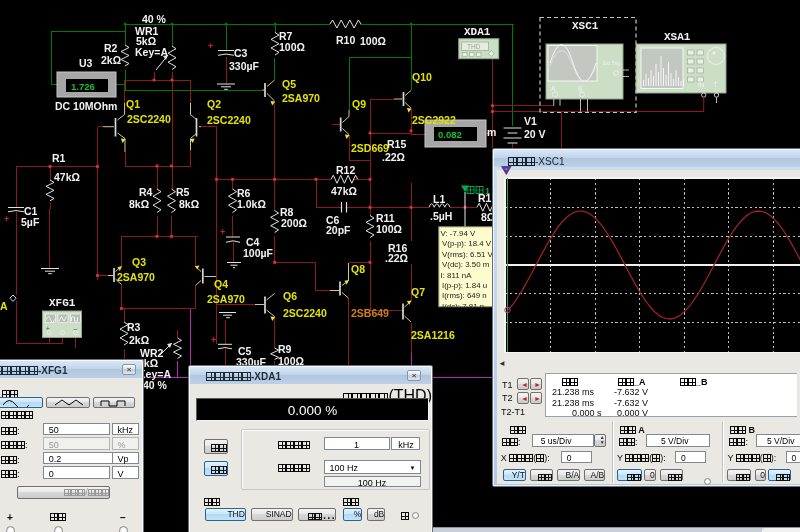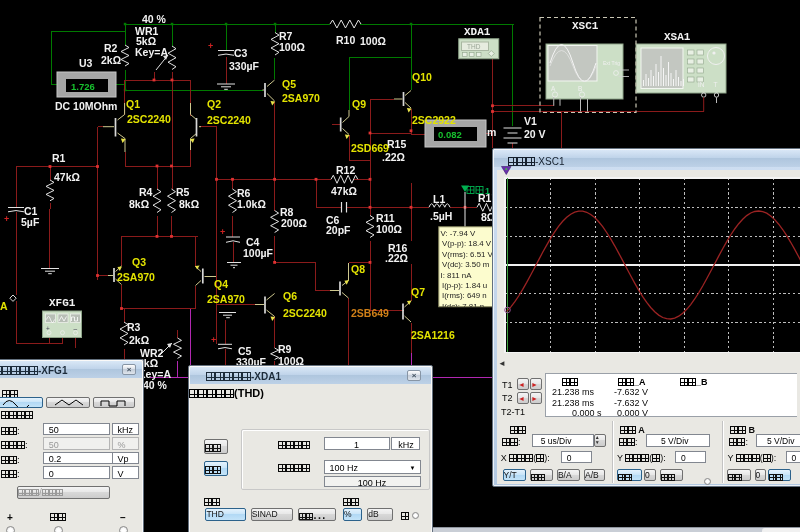--- a/index.html
+++ b/index.html
@@ -6,21 +6,21 @@
 body,div,span{font-family:"Liberation Sans",sans-serif}
 .abs{position:absolute}
 .win{position:absolute;border:1px solid #63707e;border-radius:2px;background:#e9e8e3;box-shadow:inset 0 0 0 1px rgba(255,255,255,.75)}
 .tbar{position:absolute;left:1px;right:1px;top:1px;height:17px;background:linear-gradient(#d9e7f6 0%,#c0d4ea 45%,#afc6de 50%,#bdd1e7 100%);border-radius:2px 2px 0 0;color:#1c2b3a;font-size:10px;font-weight:bold}
 .tt{position:absolute;top:4px;white-space:nowrap}
 .xbtn{position:absolute;width:14px;height:11px;background:linear-gradient(#fdfdfd,#d7dde6 50%,#c4cdd9 50%,#dfe5ec);border:1px solid #8795a5;border-radius:2px;color:#41505f;font-size:8px;font-weight:bold;text-align:center;line-height:9px}
 .cj{display:inline-block;position:relative;border:1px solid currentColor;vertical-align:-1px}
 .cj:before{content:"";position:absolute;left:0;right:0;top:50%;border-top:1px solid currentColor}
 .cj:after{content:"";position:absolute;top:0;bottom:0;left:50%;border-left:1px solid currentColor}
 .c8{width:8px;height:8px}.c7{width:7px;height:7px}.c9{width:9px;height:9px}
-.btn{position:absolute;background:linear-gradient(#f4f4f4,#e6e6e6 50%,#d8d8d8 50%,#ccc);border:1px solid #707070;border-radius:2px;color:#111;text-align:left}
+.btn{position:absolute;background:linear-gradient(#f4f4f4,#e6e6e6 50%,#d8d8d8 50%,#ccc);border:1px solid #707070;border-radius:2px;color:#111;text-align:right}
 .btn.sel{background:linear-gradient(#e4f2fd,#c7e4f8 50%,#b2d9f5 50%,#c3e3f8);border-color:#2c628b}
 .inp{position:absolute;background:#fff;border:1px solid #828790;color:#000}
 .lbl{position:absolute;color:#0a0a0a;white-space:nowrap;font-size:9px;line-height:10px}
 .blk{position:absolute;background:#000;border-top:1px solid #5a5a5a;border-left:1px solid #5a5a5a;border-right:1px solid #f6f6f6;border-bottom:1px solid #f6f6f6;color:#fff}
 .grp{position:absolute;border:1px solid #c8c8c8;border-radius:2px;box-shadow:inset 1px 1px 0 #fff}
 .rad{display:inline-block;width:7px;height:7px;border:1px solid #8a8a8a;border-radius:50%;background:radial-gradient(#fff 35%,#d8d8d8)}
 </style></head>
 <body>
 <svg class="abs" style="left:0;top:0" width="800" height="532">
 
@@ -393,37 +393,38 @@
 <div class="btn" style="left:234.4px;top:319.9px;width:23.3px;height:12.6px;line-height:10px"><span class="cj c7"></span><span class="cj c7"></span></div>
 <div class="btn" style="left:261.5px;top:319.9px;width:11.6px;height:12.6px;font-size:8.5px;line-height:11px">0</div>
 <div class="btn sel" style="left:275.1px;top:319.9px;width:23.2px;height:12.6px;line-height:10px"><span class="cj c7"></span><span class="cj c7"></span></div>
 </div>
 
 <div class="win" style="left:188px;top:365px;width:245px;height:175px">
 <div class="tbar">
       <span class="tt" style="left:16px"><span class="cj c9"></span><span class="cj c9"></span><span class="cj c9"></span><span class="cj c9"></span><span class="cj c9"></span>-XDA1</span>
 <div class="xbtn" style="right:10px;top:3px">×</div>
     </div>
-<div class="abs" style="left:0;top:21px;width:100%;text-align:left;font-size:11px;font-weight:bold;color:#000"><span class="cj c9"></span><span class="cj c9"></span><span class="cj c9"></span><span class="cj c9"></span><span class="cj c9"></span>(THD)</div>
+<div class="abs" style="left:0;top:21px;width:100%;text-align:right;font-size:16px;font-weight:normal;color:#000"><span class="cj c9"></span><span class="cj c9"></span><span class="cj c9"></span><span class="cj c9"></span><span class="cj c9"></span>(THD)</div>
+<div class="blk" style="left:7px;top:32px;width:233px;height:23px;text-align:center;font-size:13.5px;padding-top:4px">0.000 %</div>
 <div class="grp" style="left:52px;top:63px;width:189px;height:61px"></div>
 <div class="btn" style="left:14.8px;top:72.7px;width:24.2px;height:15px;line-height:12.5px"><span class="cj c8"></span><span class="cj c8"></span></div>
 <div class="btn sel" style="left:14.8px;top:95.3px;width:24.2px;height:15px;line-height:12.5px"><span class="cj c8"></span><span class="cj c8"></span></div>
 <div class="lbl" style="left:89px;top:74.3px;font-size:9.5px;font-weight:bold"><span class="cj c8"></span><span class="cj c8"></span><span class="cj c8"></span><span class="cj c8"></span></div>
 <div class="inp" style="left:134.5px;top:71px;width:66px;height:13px;text-align:center;font-size:9px;padding-top:1.5px">1</div>
 <div class="inp" style="left:202.4px;top:71px;width:29px;height:13px;text-align:center;font-size:9px;padding-top:1.5px">kHz</div>
 <div class="lbl" style="left:89px;top:97px;font-size:9.5px;font-weight:bold"><span class="cj c8"></span><span class="cj c8"></span><span class="cj c8"></span><span class="cj c8"></span></div>
 <div class="inp" style="left:134.5px;top:93.7px;width:97px;height:14.5px;font-size:9px;padding:2px 0 0 5px">100 Hz<span style="position:absolute;right:4px;top:4px;font-size:6px">▼</span></div>
 <div class="inp" style="left:134.5px;top:109.8px;width:97px;height:11.4px;text-align:center;font-size:9px;background:#f2f2f0;padding-top:1px">100 Hz</div>
 <div class="lbl" style="left:14.8px;top:131px;font-size:9.5px;font-weight:bold"><span class="cj c8"></span><span class="cj c8"></span></div>
 <div class="btn sel" style="left:16.4px;top:142.2px;width:40.5px;height:12.4px;font-size:8.5px;line-height:11px">THD</div>
 <div class="btn" style="left:61.7px;top:142.2px;width:42px;height:12.4px;font-size:8.5px;line-height:11px">SINAD</div>
 <div class="btn" style="left:108.7px;top:142.2px;width:38.8px;height:12.4px;line-height:10px"><span class="cj c7"></span><span class="cj c7"></span>...</div>
 <div class="lbl" style="left:154px;top:131px;font-size:9.5px;font-weight:bold"><span class="cj c8"></span><span class="cj c8"></span></div>
 <div class="btn sel" style="left:154px;top:142.2px;width:19.4px;height:12.4px;font-size:8.5px;line-height:11px">%</div>
-<div class="btn" style="left:178.3px;top:142.2px;width:26px;height:12.4px;font-size:8.5px;line-height:11px">dB</div>
+<div class="btn" style="left:178.3px;top:142.2px;width:18px;height:12.4px;font-size:8.5px;line-height:11px">dB</div>
 <div class="lbl" style="left:212px;top:145px;font-size:9.5px"><span class="cj c8"></span> <span class="rad"></span></div>
 </div>
 
 <div class="win" style="left:-56px;top:359px;width:200px;height:175px">
 <div class="tbar">
       <span class="tt" style="left:47px"><span class="cj c9"></span><span class="cj c9"></span><span class="cj c9"></span><span class="cj c9"></span><span class="cj c9"></span>-XFG1</span>
 <div class="xbtn" style="right:6px;top:3px">×</div>
     </div>
 <div class="lbl" style="left:57px;top:28.5px;font-size:9.5px"><span class="cj c8"></span><span class="cj c8"></span></div>
 <div class="btn sel" style="left:43px;top:37px;width:55px;height:11px;overflow:hidden">

